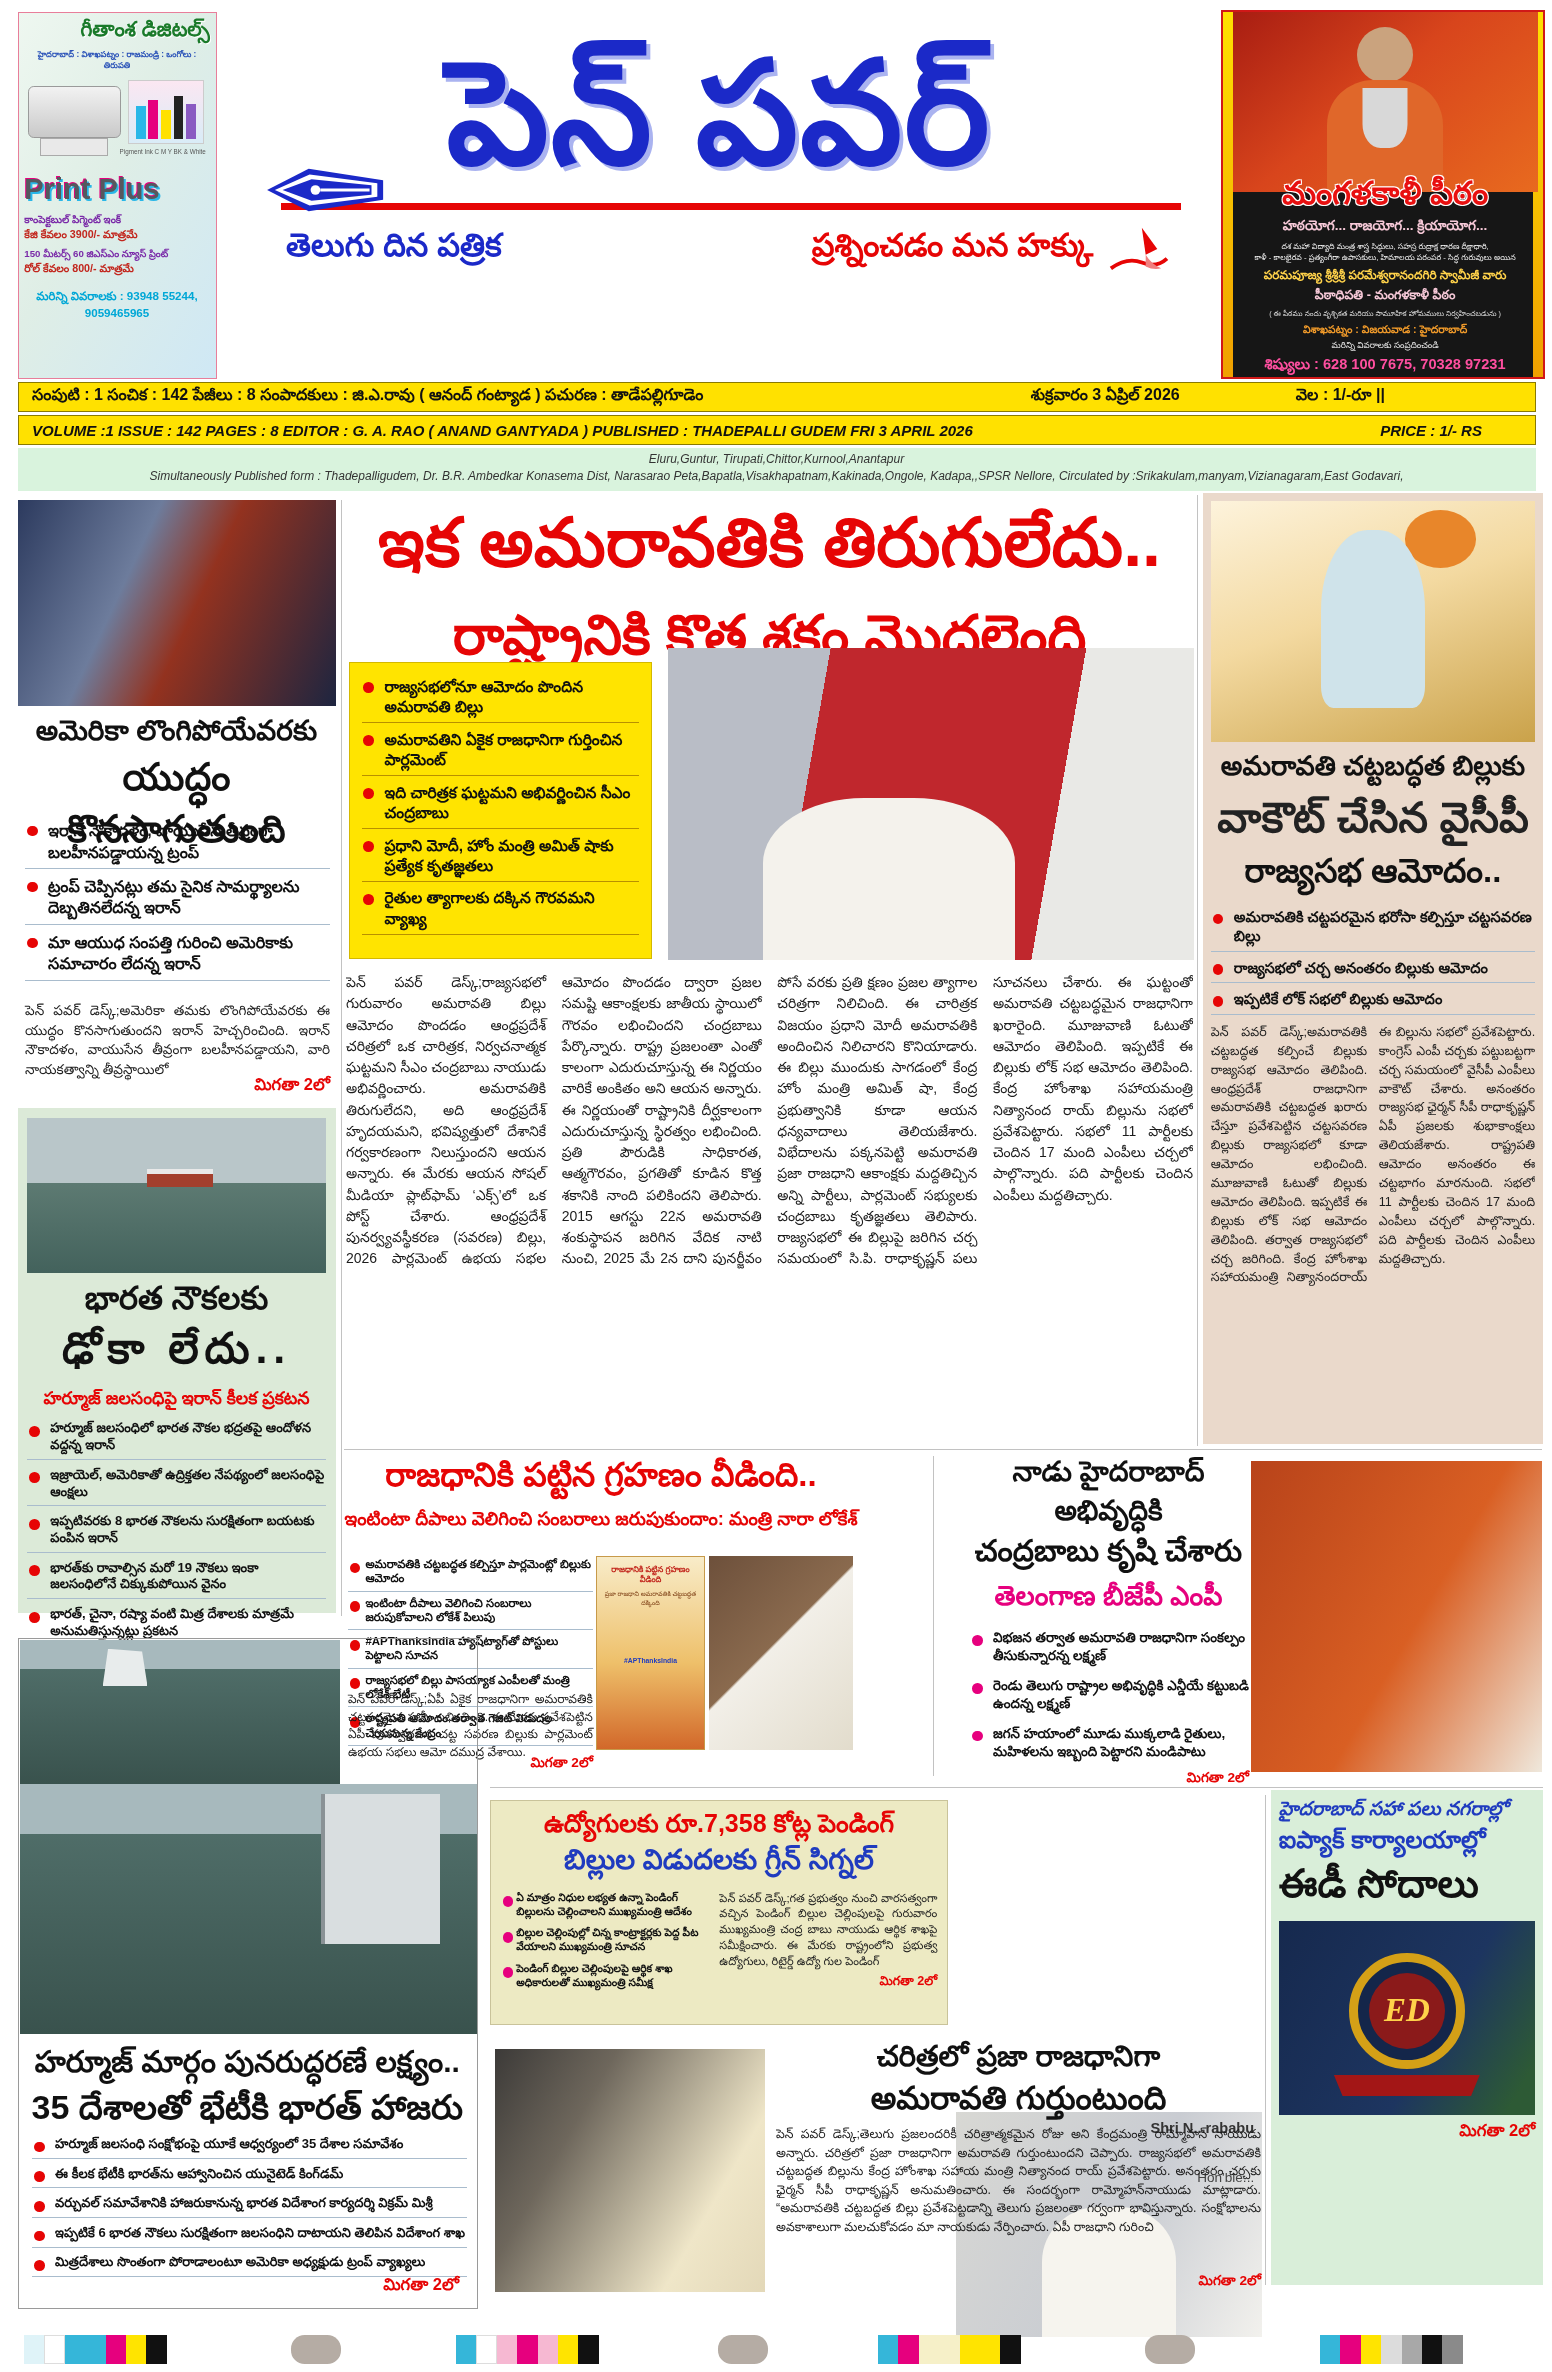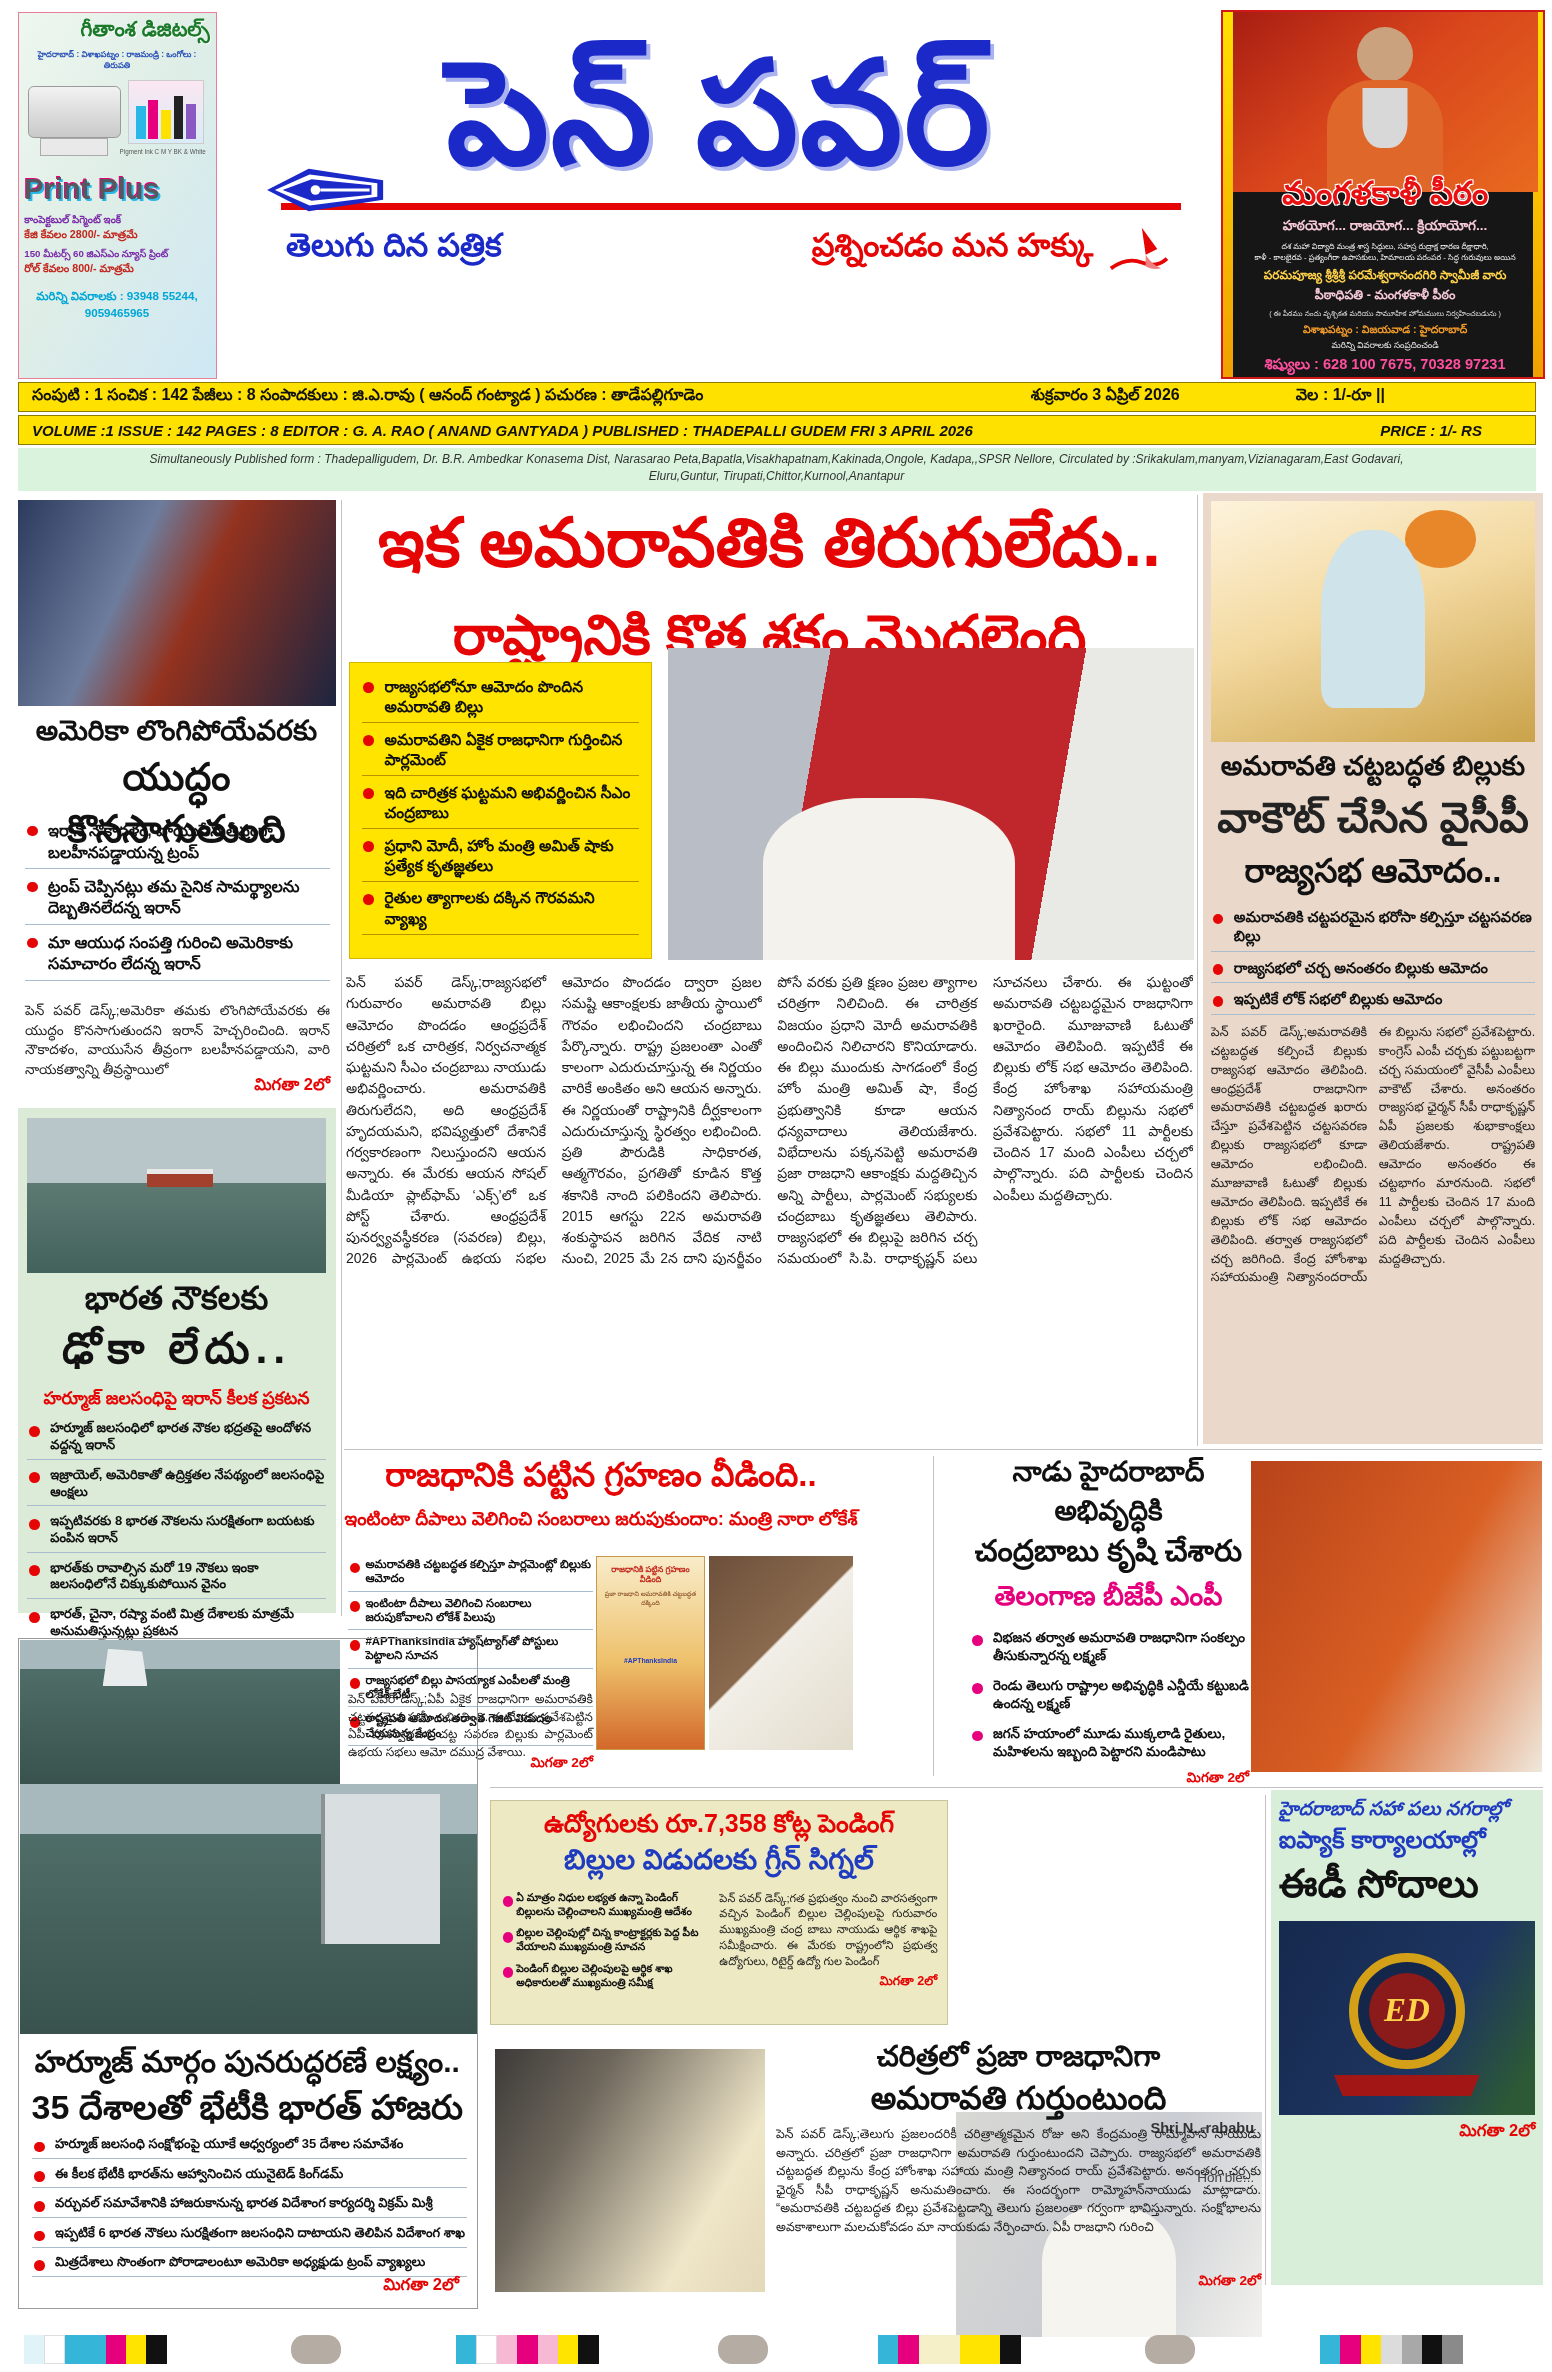--- a/index.html
+++ b/index.html
@@ -73,21 +73,21 @@
         <span style="width:9.7px;height:33px;background:#29b7e8;display:block;"></span>
         <span style="width:9.7px;height:39px;background:#e6007e;display:block;"></span>
         <span style="width:9.7px;height:29px;background:#ffe100;display:block;"></span>
         <span style="width:9.7px;height:43px;background:#222;display:block;"></span>
         <span style="width:9.7px;height:35px;background:#8a5ac2;display:block;"></span>
       </div>
       <div style="position:absolute;right:3.9px;top:70px;font-size:6.3px;color:#555;">Pigment Ink C M Y BK &amp; White</div>
     </div>
     <div style="font-size:29px;font-weight:800;color:#55585e;text-shadow:1.9px 1.9px 0 #29b7e8, -1px -1px 0 #e6007e;margin-top:9.7px;">Print Plus</div>
     <div style="color:#7a2aa8;font-size:10.2px;font-weight:700;margin-top:7.8px;">కాంపెక్టబుల్ పిగ్మెంట్ ఇంక్</div>
-    <div style="color:#c2261d;font-size:10.7px;font-weight:700;">కేజి కేవలం 2800/- మాత్రమే</div>
+    <div style="color:#c2261d;font-size:10.7px;font-weight:700;">కేజి కేవలం 3900/- మాత్రమే</div>
     <div style="color:#7a2aa8;font-size:9.7px;font-weight:700;margin-top:5.8px;">150 మీటర్స్ 60 జిఎస్ఎం న్యూస్ ప్రింట్</div>
     <div style="color:#c2261d;font-size:10.7px;font-weight:700;">రోల్ కేవలం 800/- మాత్రమే</div>
     <div style="color:#00a7d6;font-size:11.6px;font-weight:800;text-align:center;margin-top:11.6px;">మరిన్ని వివరాలకు : 93948 55244, 9059465965</div>
   </div>
 
   <div class="abs" style="left:228px;top:14.6px;width:982px;height:364px;">
     <div style="position:relative;text-align:center;padding-top:27px;">
       <svg width="126" height="58" viewBox="0 0 130 60" style="position:absolute;left:37px;top:146px;">
         <polygon points="2,30 45,8 122,20 122,40 45,52" fill="#1b29c8"></polygon>
         <polygon points="10,30 46,14 116,23 116,37 46,46" fill="#ffffff"></polygon>
@@ -136,22 +136,22 @@
   <div class="abs ybar" style="left:17.5px;top:382px;width:1518px;height:30px;font-size:16px;font-weight:700;">
     <span style="flex:1;">సంపుటి : 1   సంచిక : 142   పేజీలు : 8   సంపాదకులు : జి.ఎ.రావు ( ఆనంద్ గంట్యాడ )   పచురణ : తాడేపల్లిగూడెం</span>
     <span style="margin-right:116px;">శుక్రవారం 3 ఏప్రిల్ 2026</span>
     <span style="margin-right:136px;">వెల : 1/-రూ ||</span>
   </div>
   <div class="abs ybar" style="left:17.5px;top:415px;width:1518px;height:30px;font-size:15px;font-weight:700;font-style:italic;">
     <span style="flex:1;">VOLUME :1  ISSUE : 142    PAGES : 8     EDITOR : G. A. RAO ( ANAND GANTYADA )   PUBLISHED : THADEPALLI GUDEM    FRI 3 APRIL 2026</span>
     <span style="margin-right:39px;">PRICE : 1/- RS</span>
   </div>
   <div class="abs gbar" style="left:17.5px;top:448px;width:1518px;height:43px;">
+    <div>Eluru,Guntur, Tirupati,Chittor,Kurnool,Anantapur</div>
     <div>Simultaneously Published form : Thadepalligudem, Dr. B.R. Ambedkar Konasema Dist, Narasarao Peta,Bapatla,Visakhapatnam,Kakinada,Ongole, Kadapa,,SPSR Nellore, Circulated by :Srikakulam,manyam,Vizianagaram,East Godavari,</div>
-    <div>Eluru,Guntur, Tirupati,Chittor,Kurnool,Anantapur</div>
   </div>
 
   <div class="abs photo ph-trump" style="left:17.5px;top:500px;width:318px;height:206px;"></div>
   <div class="abs center" style="left:17.5px;top:715px;width:318px;">
     <div style="font-size:28px;font-weight:800;color:#111;">అమెరికా లొంగిపోయేవరకు</div>
     <div style="font-size:38px;font-weight:800;color:#111;margin-top:1.9px;">యుద్ధం కొనసాగుతుంది</div>
   </div>
   <ul class="bl abs" style="left:25px;top:820px;width:305px;font-size:16px;line-height:1.35;">
     <li>ఇరాన్ నౌకాదళం, వాయుసేన తీవ్రంగా బలహీనపడ్డాయన్న ట్రంప్</li>
     <li>ట్రంప్ చెప్పినట్లు తమ సైనిక సామర్థ్యాలను దెబ్బతినలేదన్న ఇరాన్</li>

